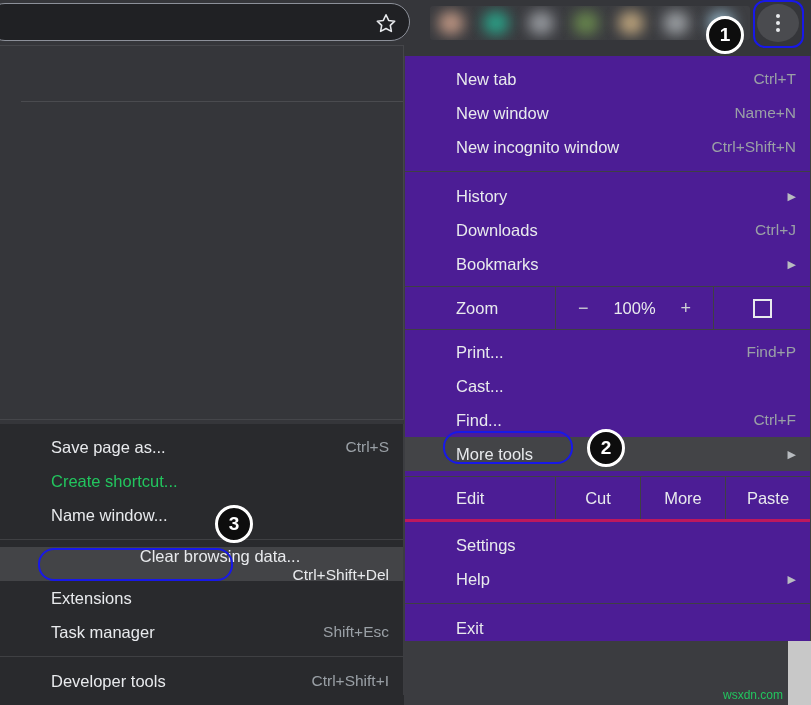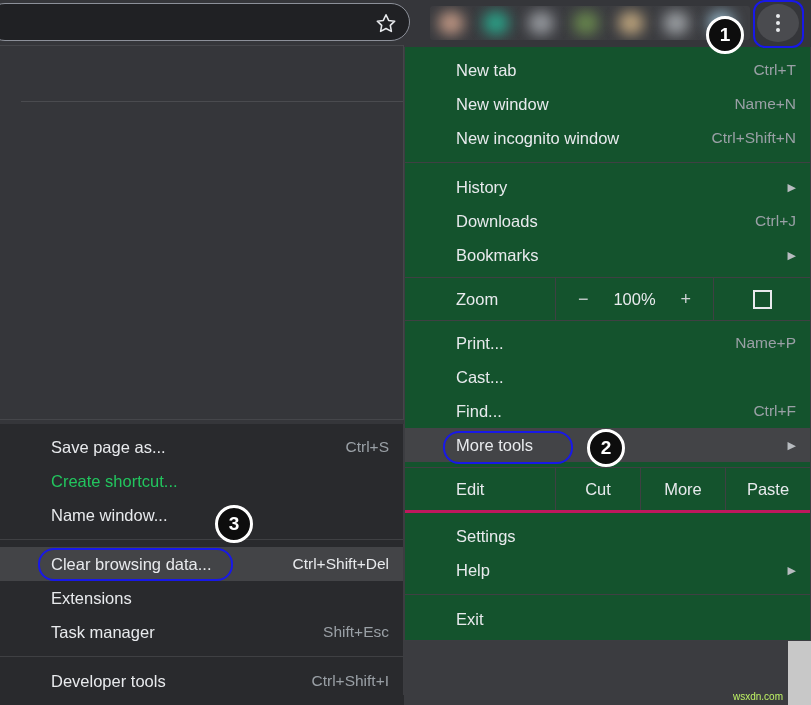--- a/index.html
+++ b/index.html
@@ -140,23 +140,23 @@
   .omni-dropdown .sep {
     position: absolute;
     left: 30px; right: 0; top: 55px;
     height: 1px;
     background: #4a4b4f;
   }
 
   
   .main-menu {
     position: absolute;
-    left: 404px; top: 47px;
+    left: 404px; top: 56px;
     width: 407px; height: 594px;
-    background: #14532d;
+    background: #4c1d95;
     border: 1px solid #3c3d41;
     border-top: none;
     box-sizing: border-box;
   }
   .menu-item {
     position: relative;
     height: 34px;
     display: flex;
     align-items: center;
     padding-left: 51px;
@@ -284,41 +284,41 @@
   }
   .sub-item.disabled .label { color: #22c55e; }
   .sub-item.disabled .accel { color: #5f6368; }
   .sub-item .label { white-space: nowrap; }
   .sub-item .accel {
     margin-left: auto;
     color: #9aa0a6;
     font-size: 15.5px;
     white-space: nowrap;
   }
-  .sub-item.highlight { background: #434447; }
+  .sub-item.highlight { background: #434447; flex-direction: column; }
   .sub-item.highlight .accel { color: #e8eaed; }
 
   
   .page-area {
     position: absolute;
     left: 404px; top: 641px;
     width: 407px; height: 64px;
     background: #3b3c40;
   }
   .scrollbar {
     position: absolute;
     right: 0; top: 0;
     width: 23px; height: 64px;
     background: #c8c8c8;
   }
   .watermark {
     position: absolute;
     right: 28px; bottom: 3px;
-    color: #bef264;
-    font-size: 10px;
+    color: #22c55e;
+    font-size: 12px;
     font-family: "Liberation Sans", sans-serif;
   }
   .bottom-left-fill {
     position: absolute;
     left: 0; top: 695px;
     width: 404px; height: 10px;
     background: #292a2d;
   }
 </style>
 </head>
@@ -405,21 +405,21 @@
             <i class="bl"></i>
             <i class="br"></i>
         </span>
       </div>
     </div>
 
     <div style="height:5px"></div>
 
     <div class="menu-item">
       <span class="label">Print...</span>
-      <span class="accel">Name+P</span>
+      <span class="accel">Find+P</span>
     </div>
     <div class="menu-item">
       <span class="label">Cast...</span>
       <span class="accel"></span>
     </div>
     <div class="menu-item">
       <span class="label">Find...</span>
       <span class="accel">Ctrl+F</span>
     </div>
     <div class="menu-item has-arrow highlight">

